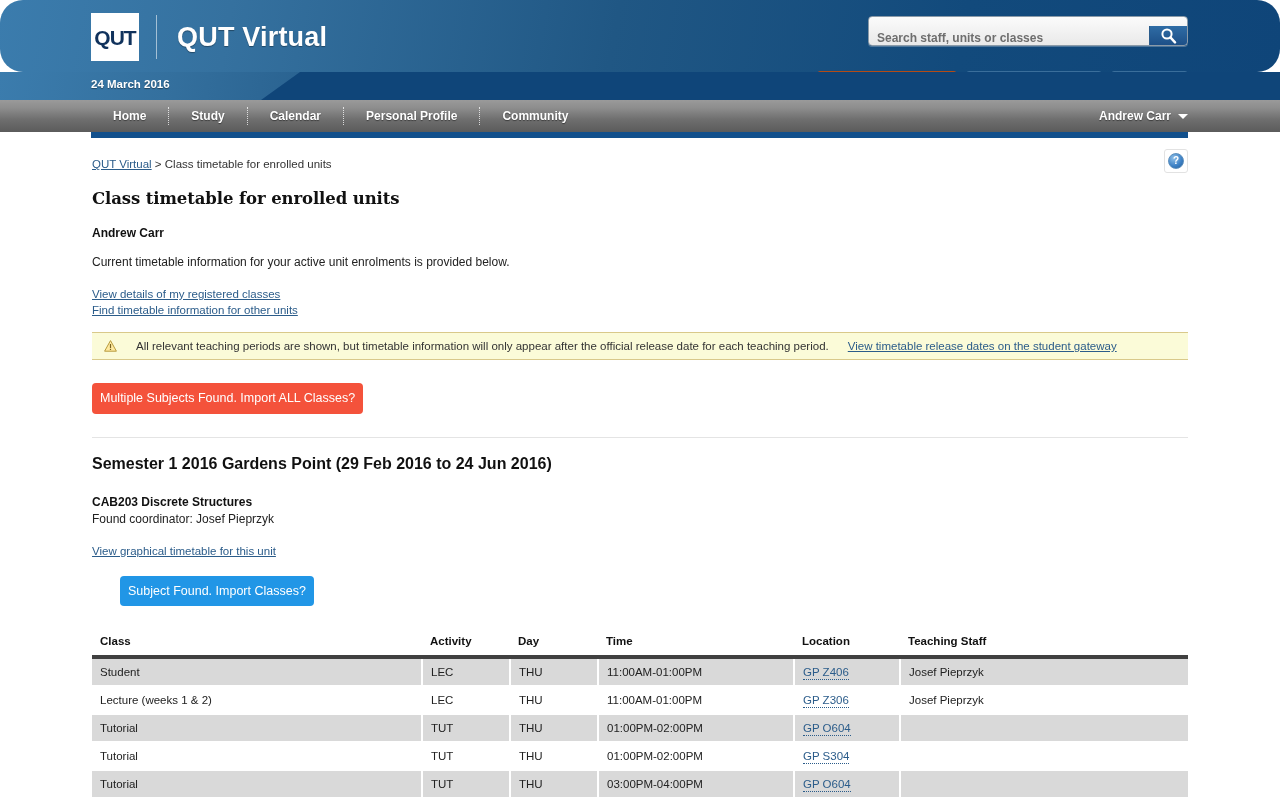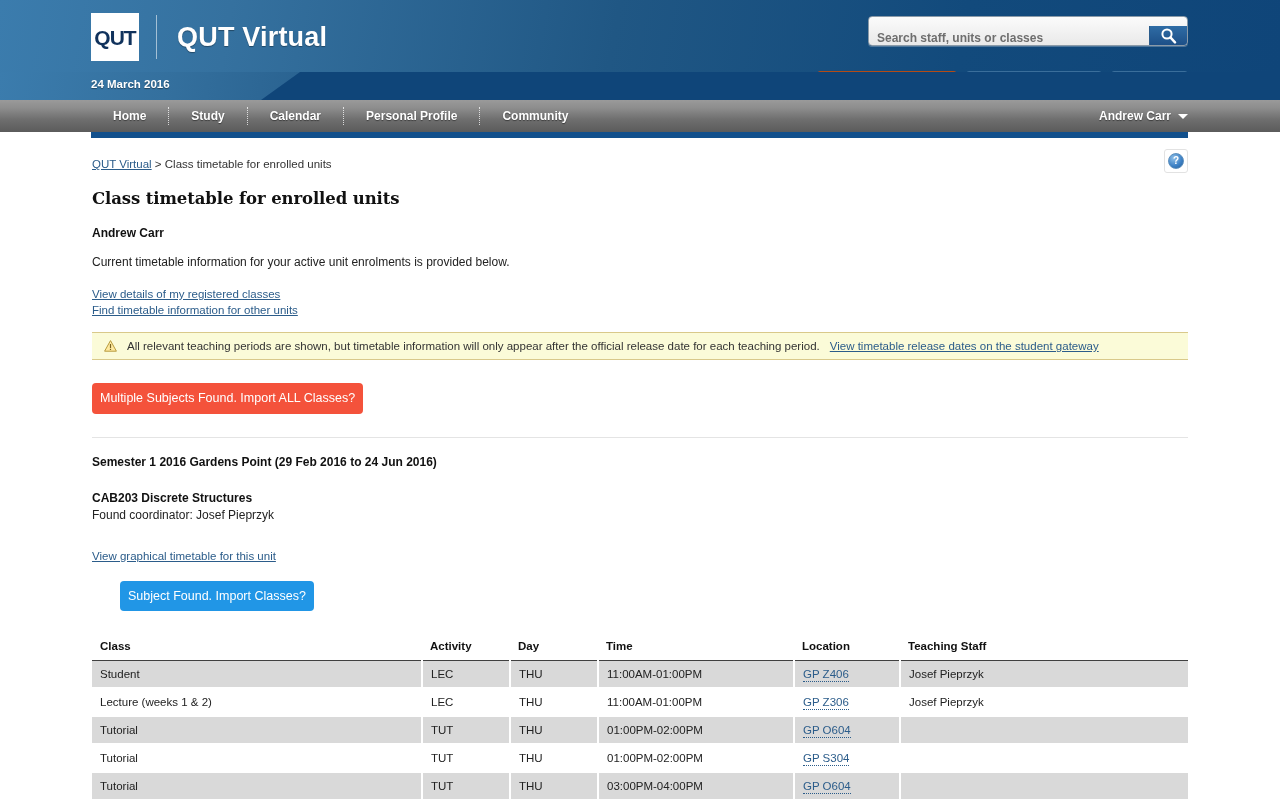--- a/index.html
+++ b/index.html
@@ -11,20 +11,21 @@
     color: #222;
     background: #ffffff;
     overflow: hidden;
   }
 
   
   .header {
     position: relative;
     height: 72px;
     background: linear-gradient(100deg, #3b7cad 0%, #35719f 18%, #205784 48%, #124a7c 75%, #0f4579 100%);
+    border-radius: 23px;
   }
   .brand {
     position: absolute; left: 91px; top: 13px;
     display: flex; align-items: center;
   }
   .qut-logo {
     width: 48px; height: 48px; background: #ffffff;
     display: flex; align-items: center; justify-content: center;
   }
   .qut-logo-text {
@@ -191,60 +192,60 @@
     text-decoration: underline; cursor: pointer;
   }
 
   .notice {
     margin-top: 14px;
     background: #fbfbd8;
     border-top: 1px solid #d9c98a;
     border-bottom: 1px solid #d9c98a;
     padding: 7px 10px 7px 12px;
     font-size: 11.5px; color: #333;
-    display: flex; align-items: center; gap: 10px;
+    display: flex; align-items: center; gap: 19px;
   }
   .warn-icon { flex: 0 0 auto; }
   .notice a { color: #2b5c8a; text-decoration: underline; cursor: pointer; }
 
   .btn {
     display: inline-block; border: 0; cursor: pointer;
     color: #fff; font-family: Liberation Sans, sans-serif;
     font-size: 12.5px; border-radius: 4px;
     padding: 9px 8px; line-height: 1;
   }
   .btn-red { background: #f4523b; margin-top: 23px; }
   .btn-blue { background: #2196e6; margin-top: 18px; margin-left: 28px; }
 
   .divider {
     border: 0; border-top: 1px solid #e4e4e4;
     margin: 23px 0 0 0;
   }
 
   .period-title {
-    margin-top: 17px; font-size: 12px; font-weight: bold; color: #111;
+    margin-top: 17px; font-size: 16px; font-weight: bold; color: #111;
   }
   .unit-title {
     margin-top: 22px; font-size: 12px; font-weight: bold; color: #111;
   }
   .unit-coord { margin-top: 3px; font-size: 12px; color: #222; }
   .graphical-link {
-    display: inline-block; margin-top: 28px;
+    display: inline-block; margin-top: 19px;
     font-size: 11.5px; color: #2b5c8a; text-decoration: underline; cursor: pointer;
   }
 
   
   table.tt {
     width: 1096px; border-collapse: collapse; margin-top: 25px;
     font-size: 11.5px;
   }
   table.tt th {
     text-align: left; font-weight: bold; color: #111;
     padding: 4px 8px 8px 8px; font-size: 11.5px;
-    border-bottom: 1px solid #404040;
+    border-bottom: 4px solid #404040;
   }
   table.tt td {
     padding: 7px 8px; color: #222; vertical-align: middle;
     border-right: 2px solid #ffffff;
     height: 24px;
   }
   table.tt td:last-child { border-right: 0; }
   table.tt tbody tr.alt td { background: #d9d9d9; }
   table.tt tbody tr td { border-bottom: 2px solid #ffffff; }
   .col-class { width: 330px; }

